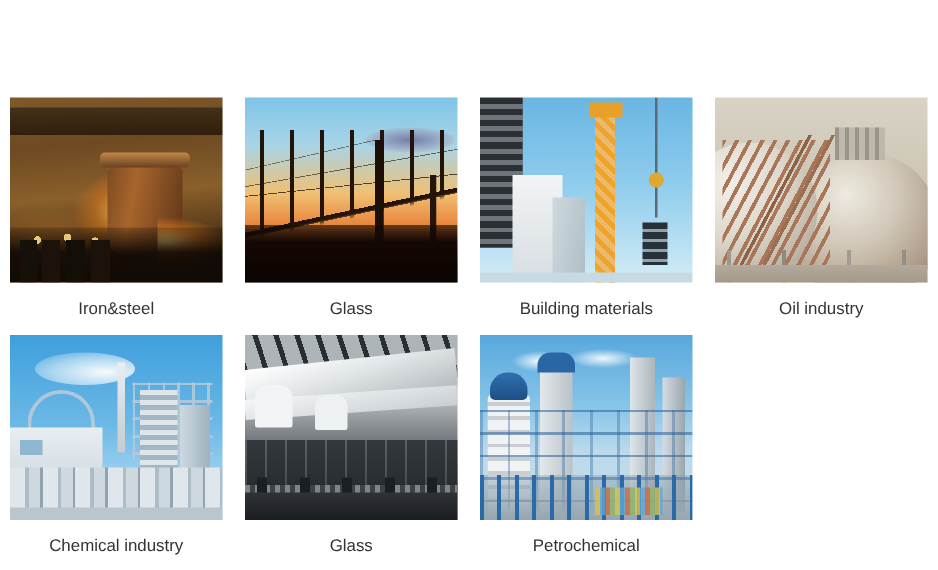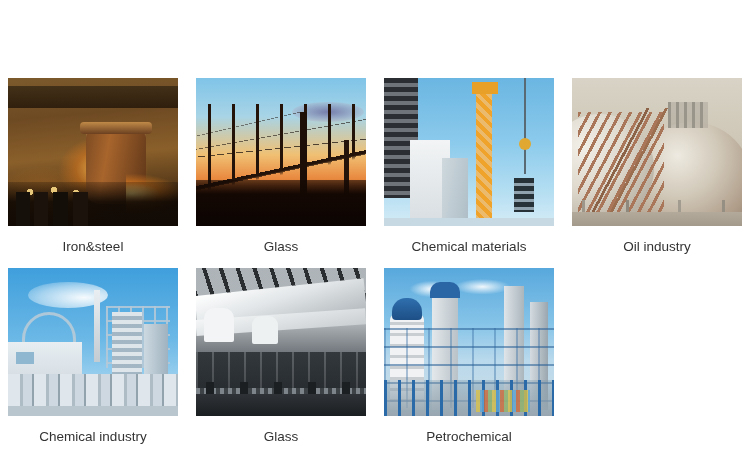--- a/index.html
+++ b/index.html
@@ -518,21 +518,21 @@
         <div class="layer build-tower-left"></div>
         <div class="layer build-tower-white"></div>
         <div class="layer build-tower-white2"></div>
         <div class="layer build-crane-mast"></div>
         <div class="layer build-crane-top"></div>
         <div class="layer build-cable"></div>
         <div class="layer build-hook-ball"></div>
         <div class="layer build-load"></div>
         <div class="layer build-ground"></div>
       </div>
-      <div class="card-label">Chemical materials</div>
+      <div class="card-label">Building materials</div>
     </div>
 
     <div class="card">
       <div class="card-photo ph-oil">
         <div class="layer oil-sphere-r"></div>
         <div class="layer oil-sphere-l"></div>
         <div class="layer oil-stair"></div>
         <div class="layer oil-rail"></div>
         <div class="layer oil-top-rig"></div>
         <div class="layer oil-legs"></div>

